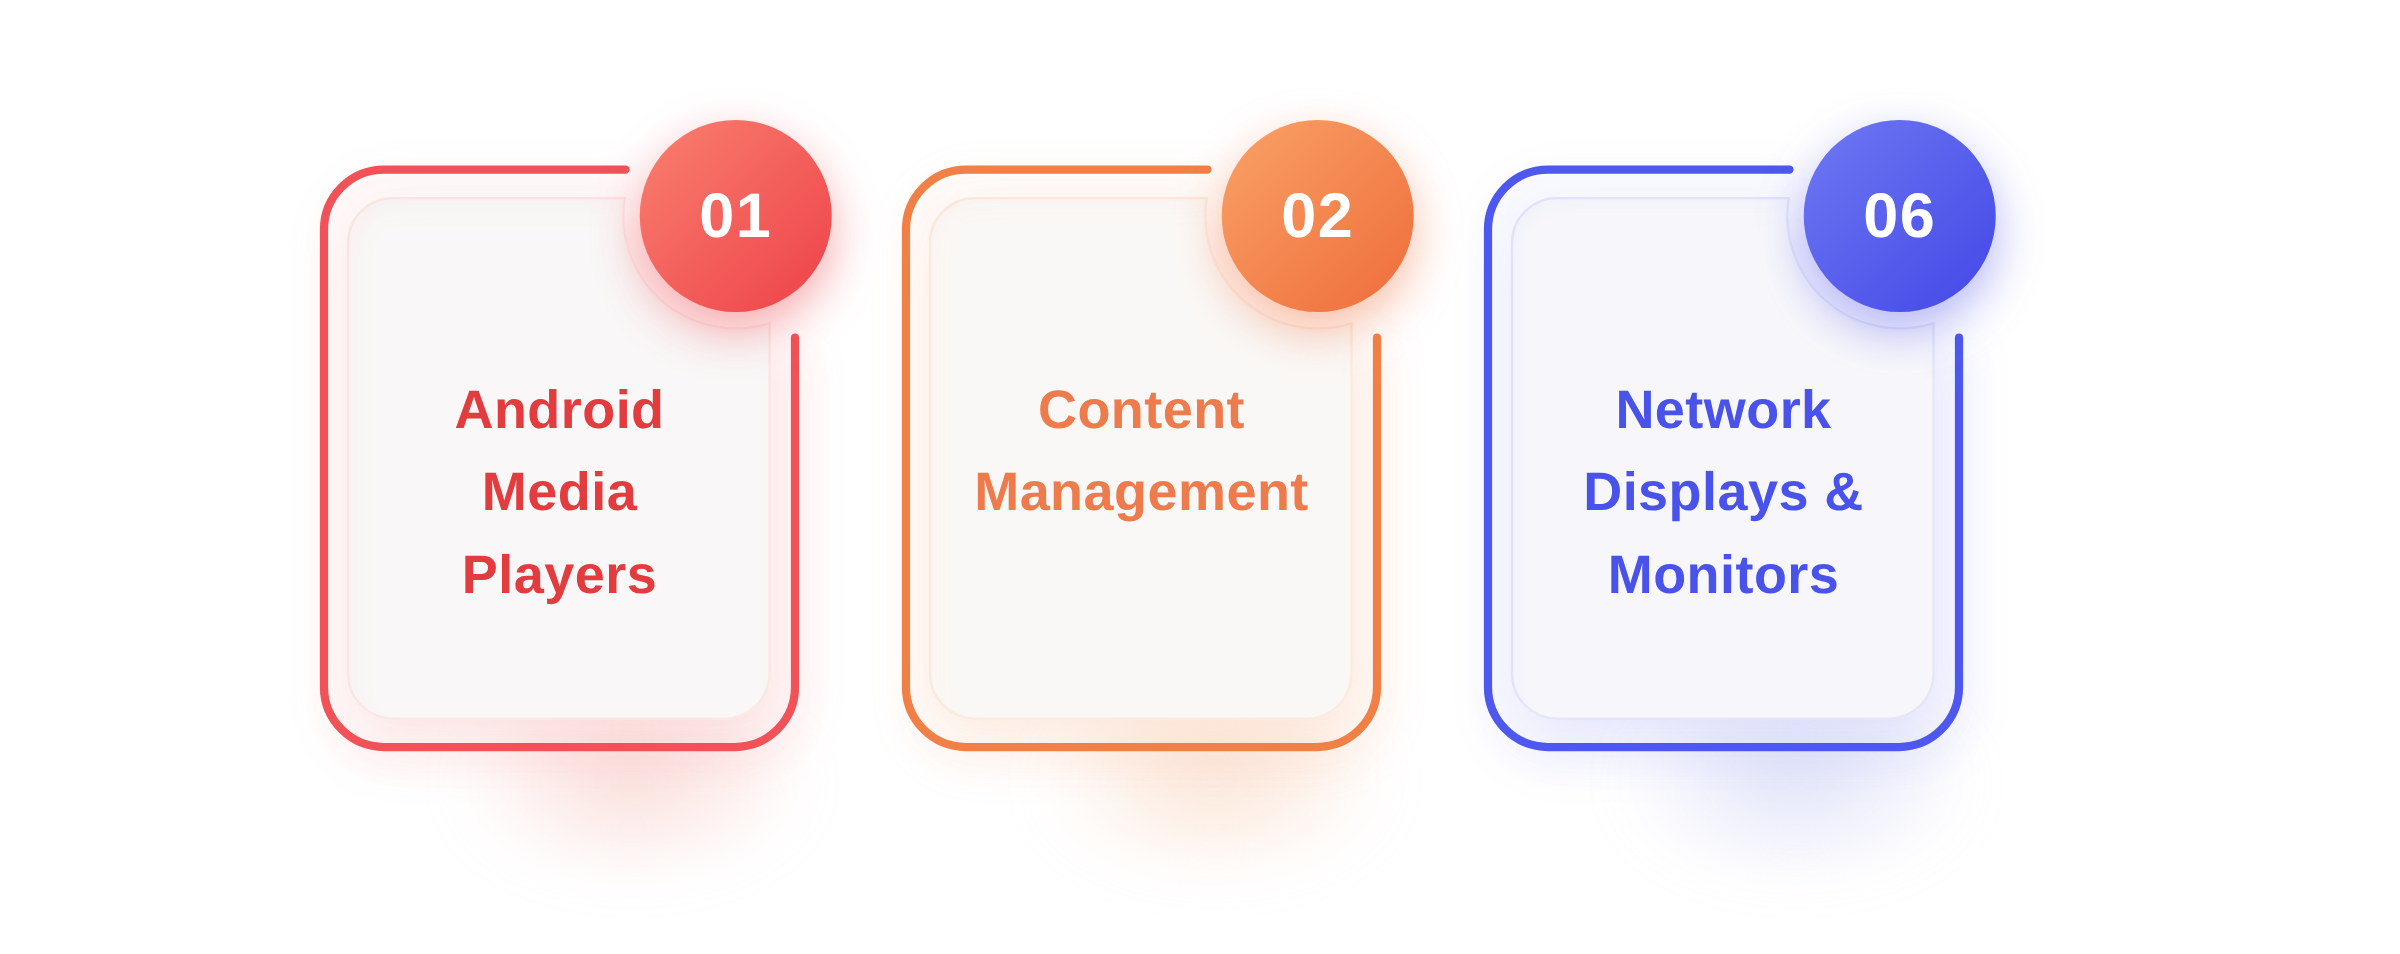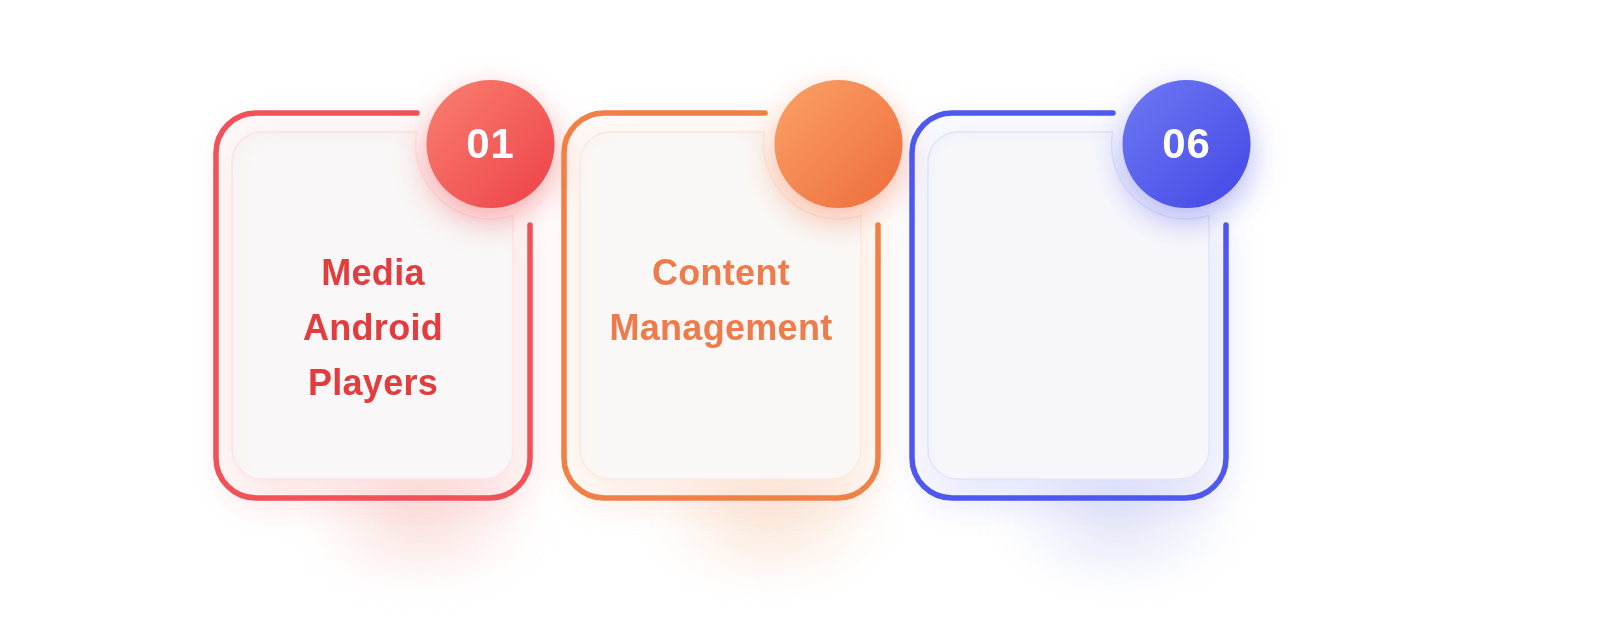--- a/index.html
+++ b/index.html
@@ -12,21 +12,21 @@
     height: 636px;
     background: #ffffff;
     overflow: hidden;
   }
 
   .cards-row {
     position: absolute;
     left: 213px;
     top: 79px;
     display: flex;
-    gap: 28px;
+    gap: 68px;
   }
 
   .card {
     position: relative;
     width: 320px;
     height: 440px;
   }
 
   
   .glow {
@@ -120,55 +120,61 @@
             <stop class="s1" offset="0"></stop>
             <stop class="s2" offset="1"></stop>
           </linearGradient>
         </defs>
         <path class="panel" d="M 203.5 53 A 75 75 0 0 0 300 136.5 L 300 370 A 30 30 0 0 1 270 400 L 49 400 A 30 30 0 0 1 19 370 L 19 83 A 30 30 0 0 1 49 53 Z"></path>
         <path class="frame" d="M 204 34 H 43 A 40 40 0 0 0 3 74 V 379 A 40 40 0 0 0 43 419 H 277 A 40 40 0 0 0 317 379 V 146"></path>
         <circle class="badge-circle" cx="277.5" cy="65" r="64" fill="url(#grad0)"></circle>
       </svg>
       <div class="badge-num">01</div>
       <h3 class="title">
+        <span>Android</span>
         <span>Media</span>
-        <span>Android</span>
         <span>Players</span>
       </h3>
     </article>
 
     <article class="card" style="--border: #f08045; --text: #ee7b4b; --circle-top: #f9a267; --circle-bottom: #ef6c3a; --panel-bg: #faf8f6; --panel-stroke: #fcebe0; --panel-shadow: rgba(240,128,69,0.16); --halo: rgba(240,128,69,0.22); --circle-shadow: rgba(239,108,58,0.45); --glow: #f8d0b6;">
       <div class="glow"></div>
       <svg class="card-art" viewBox="0 0 350 440" aria-hidden="true">
         <defs>
           <linearGradient id="grad1" x1="0" y1="0" x2="1" y2="1">
             <stop class="s1" offset="0"></stop>
             <stop class="s2" offset="1"></stop>
           </linearGradient>
         </defs>
         <path class="panel" d="M 203.5 53 A 75 75 0 0 0 300 136.5 L 300 370 A 30 30 0 0 1 270 400 L 49 400 A 30 30 0 0 1 19 370 L 19 83 A 30 30 0 0 1 49 53 Z"></path>
         <path class="frame" d="M 204 34 H 43 A 40 40 0 0 0 3 74 V 379 A 40 40 0 0 0 43 419 H 277 A 40 40 0 0 0 317 379 V 146"></path>
         <circle class="badge-circle" cx="277.5" cy="65" r="64" fill="url(#grad1)"></circle>
       </svg>
+      <div class="badge-num">02</div>
       <h3 class="title">
         <span>Content</span>
         <span>Management</span>
       </h3>
     </article>
 
     <article class="card" style="--border: #4e58ee; --text: #4a53e9; --circle-top: #6f79f3; --circle-bottom: #4247e6; --panel-bg: #f7f7fb; --panel-stroke: #e5e7f9; --panel-shadow: rgba(78,88,238,0.15); --halo: rgba(78,88,238,0.20); --circle-shadow: rgba(66,71,230,0.40); --glow: #c7cdf2;">
       <div class="glow"></div>
       <svg class="card-art" viewBox="0 0 350 440" aria-hidden="true">
         <defs>
           <linearGradient id="grad2" x1="0" y1="0" x2="1" y2="1">
             <stop class="s1" offset="0"></stop>
             <stop class="s2" offset="1"></stop>
           </linearGradient>
         </defs>
         <path class="panel" d="M 203.5 53 A 75 75 0 0 0 300 136.5 L 300 370 A 30 30 0 0 1 270 400 L 49 400 A 30 30 0 0 1 19 370 L 19 83 A 30 30 0 0 1 49 53 Z"></path>
         <path class="frame" d="M 204 34 H 43 A 40 40 0 0 0 3 74 V 379 A 40 40 0 0 0 43 419 H 277 A 40 40 0 0 0 317 379 V 146"></path>
         <circle class="badge-circle" cx="277.5" cy="65" r="64" fill="url(#grad2)"></circle>
       </svg>
       <div class="badge-num">06</div>
+      <h3 class="title">
+        <span>Network</span>
+        <span>Displays &amp;</span>
+        <span>Monitors</span>
+      </h3>
     </article>
 
   </div>
 </div>
 
 </body></html>

